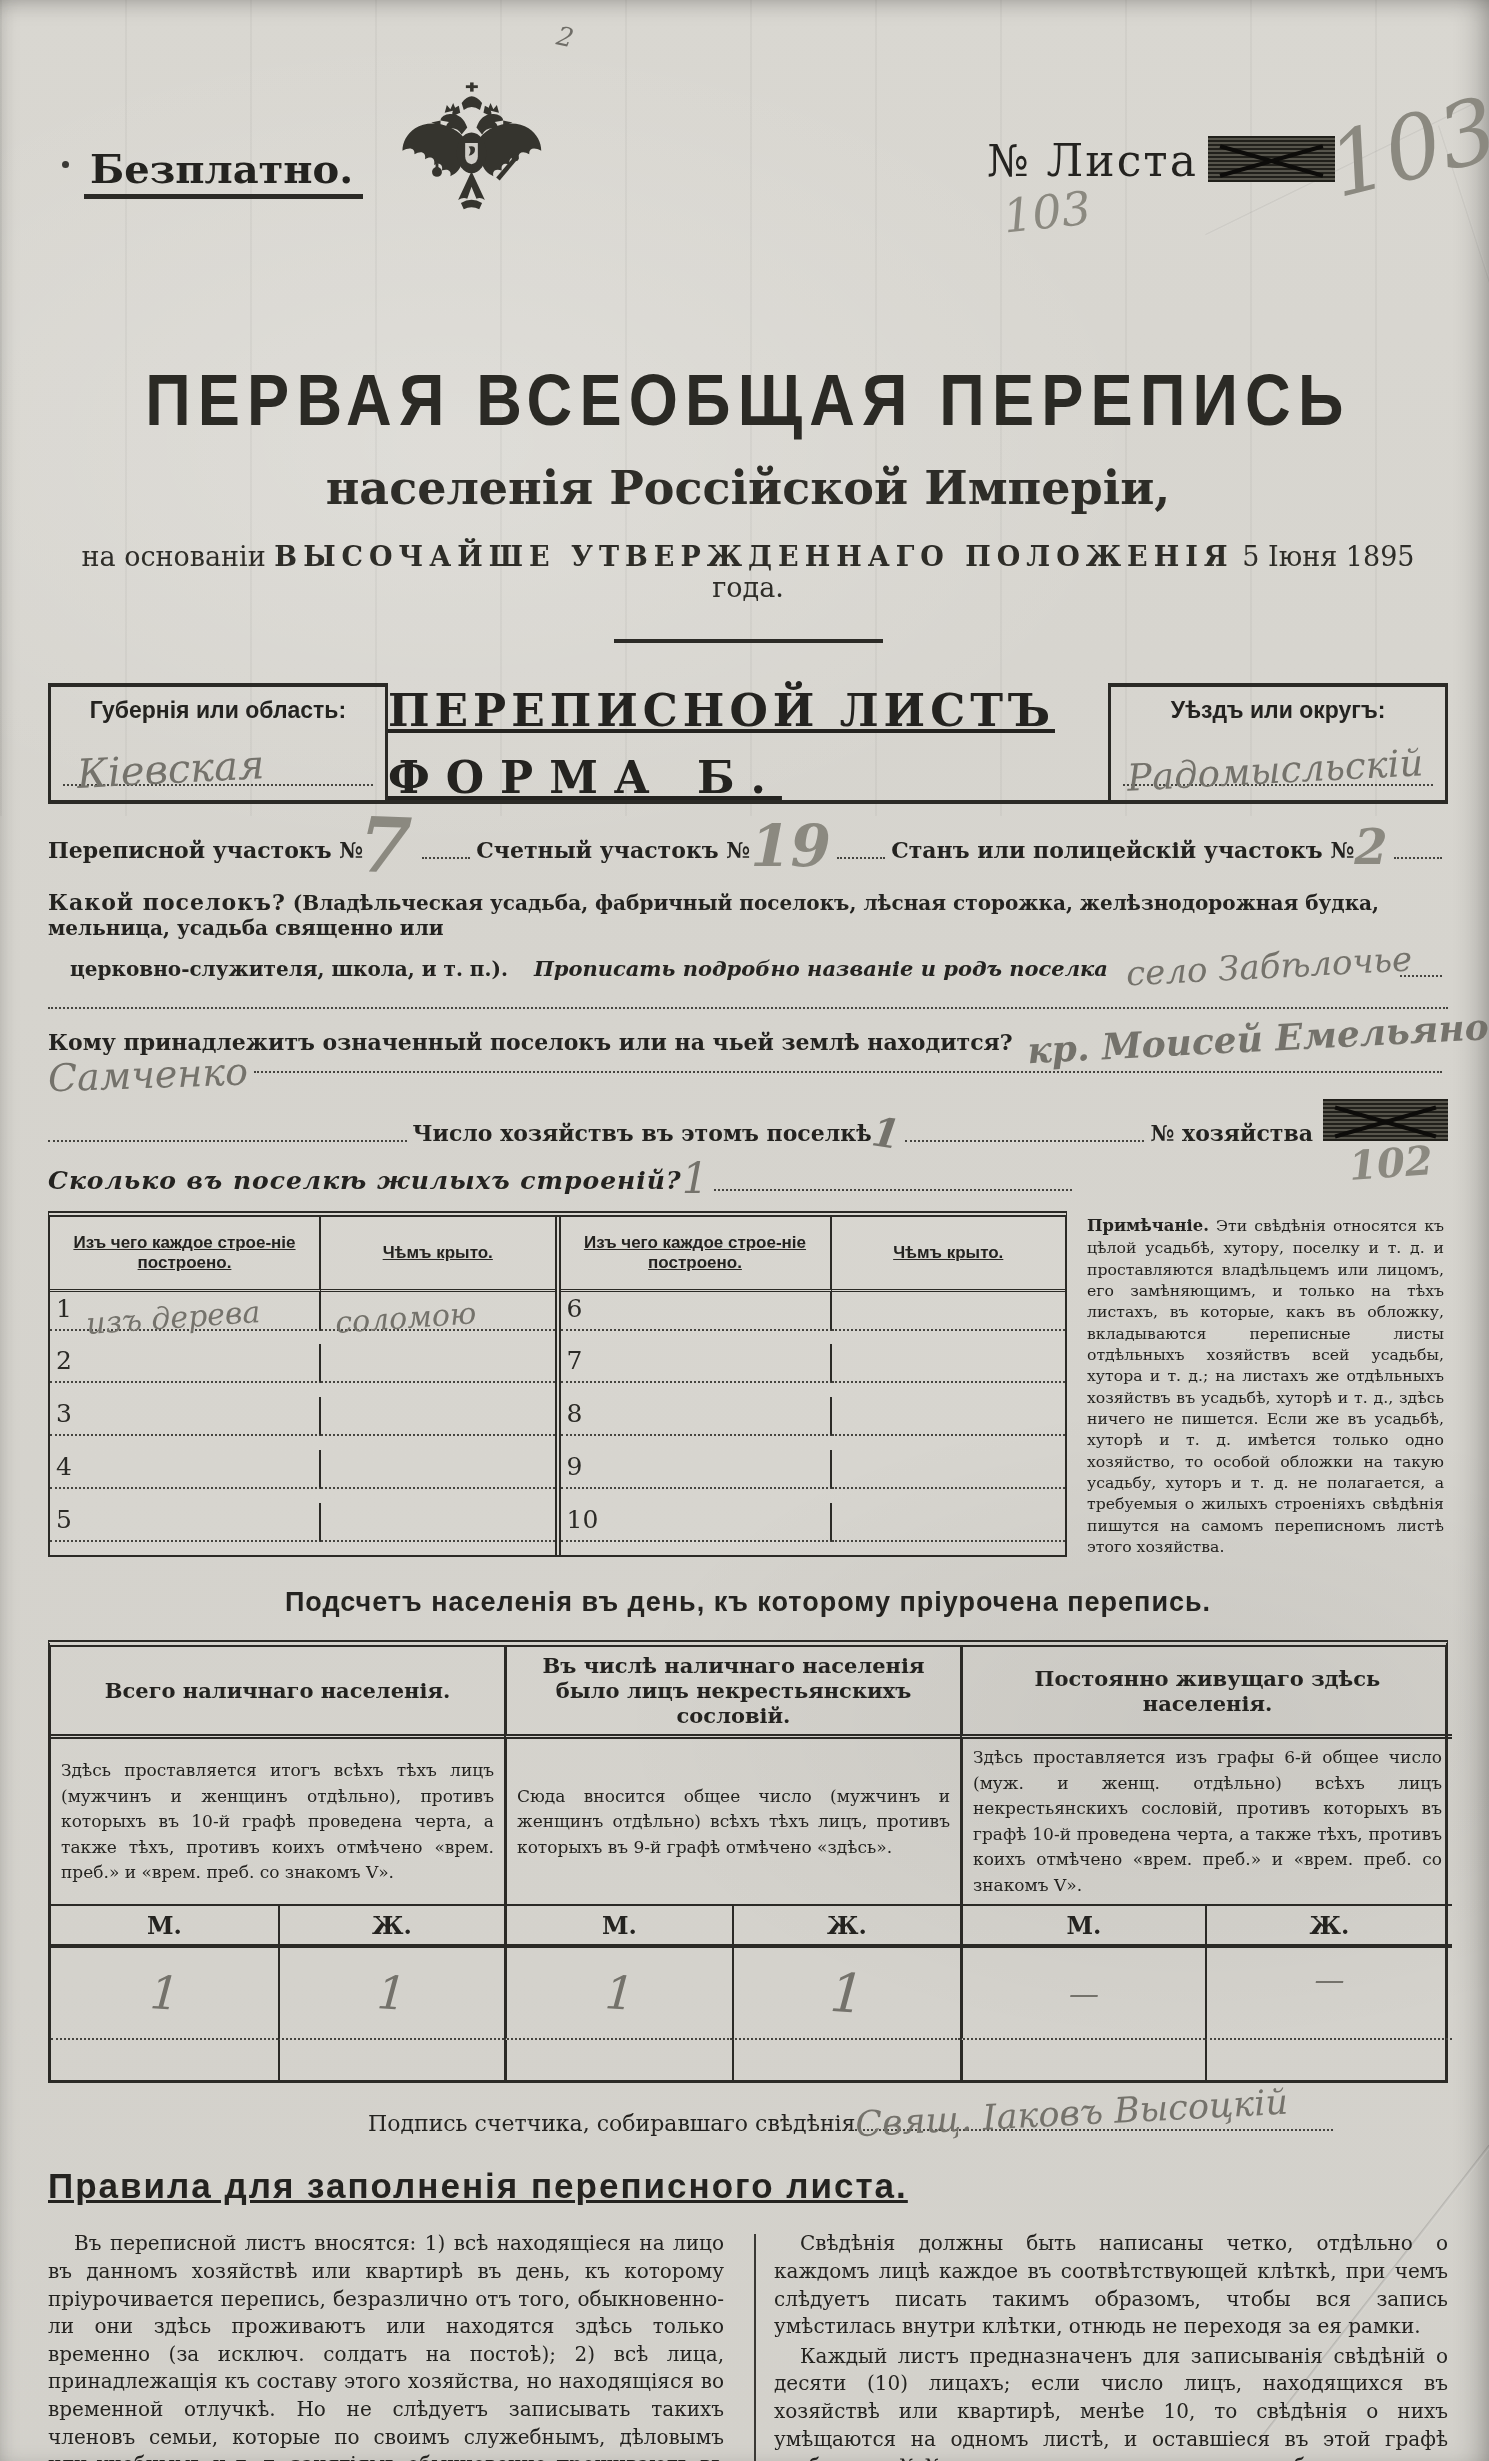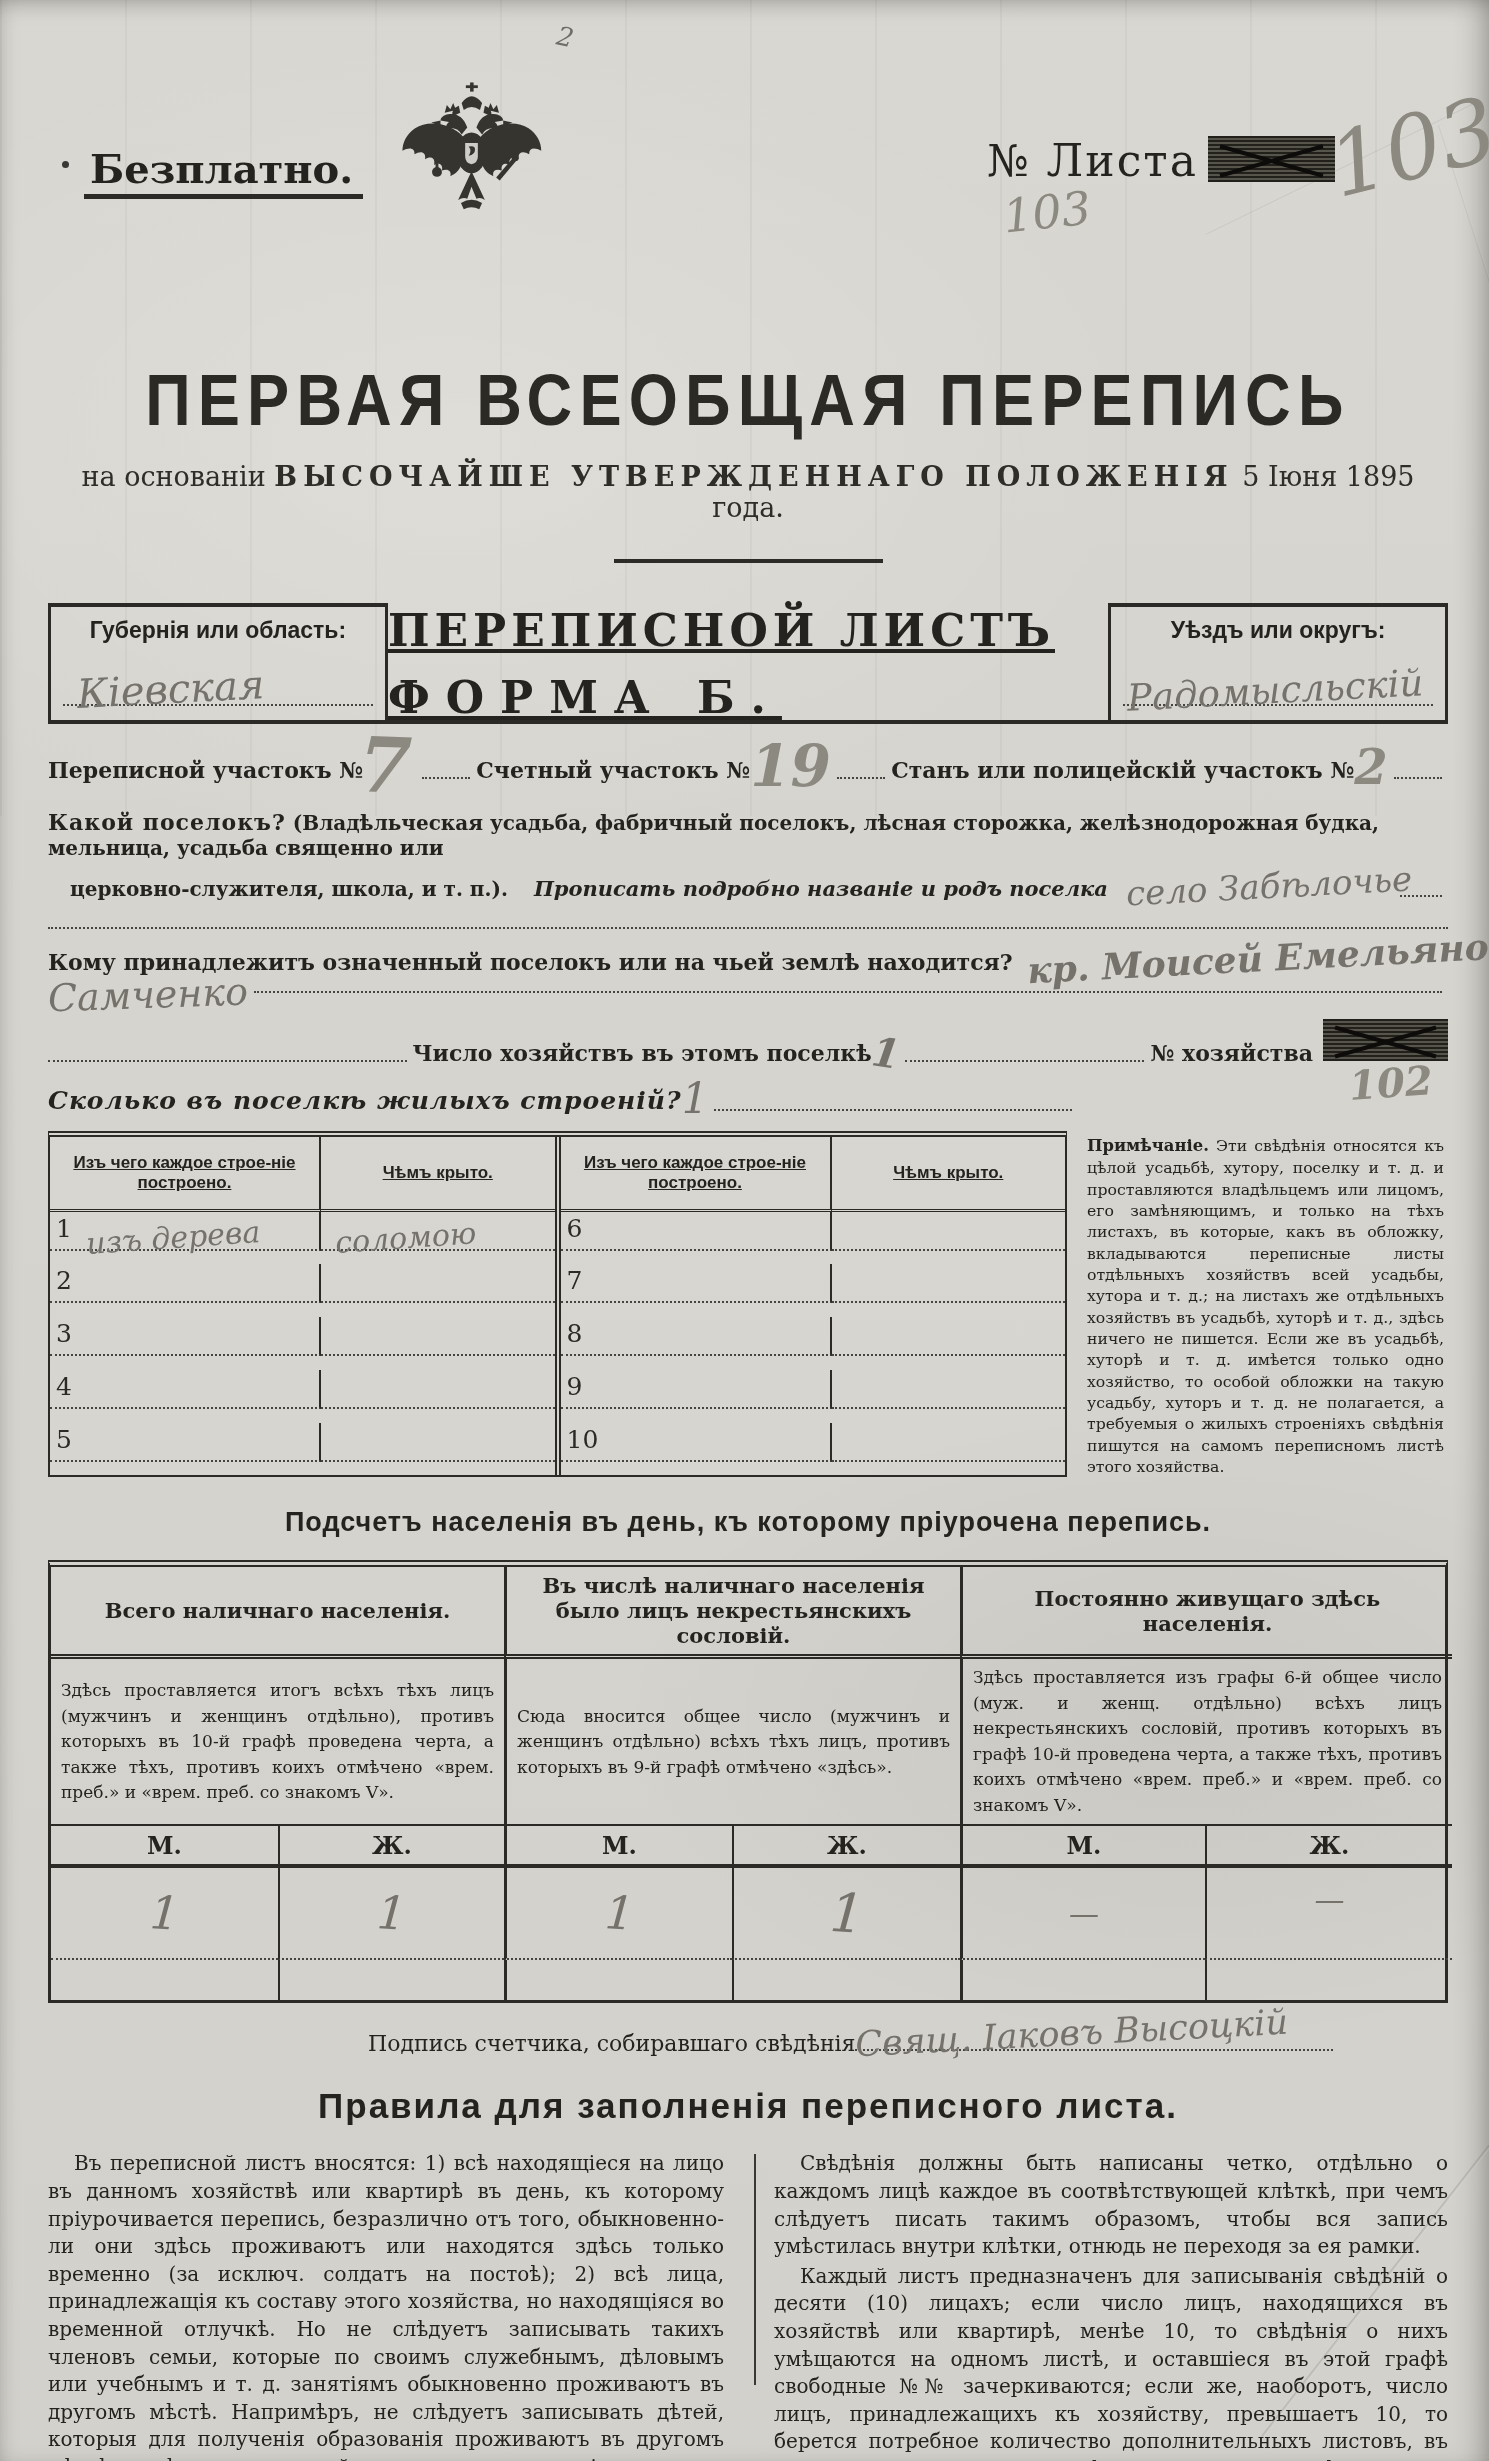--- a/index.html
+++ b/index.html
@@ -127,21 +127,21 @@
   .pextra{height:40px;}
   .majL{border-left:3px solid #2b2a26;}
   .minL{border-left:2px solid #2b2a26;}
 
   .sig{display:flex;align-items:baseline;margin-top:16px;padding-left:320px;}
   .sig .lbl{font-size:22px;white-space:nowrap;}
   .sig .fill{width:478px;border-bottom:2px dotted #45443f;position:relative;height:30px;}
   .sig .hw{position:absolute;left:0;bottom:-4px;font-size:35px;transform:rotate(-3deg);}
 
   
-  .rules-title{text-align:center;font-family:"Liberation Sans",sans-serif;font-weight:bold;font-size:35px;margin-top:30px;letter-spacing:2px;}
+  .rules-title{text-align:left;font-family:"Liberation Sans",sans-serif;font-weight:bold;font-size:35px;margin-top:30px;letter-spacing:2px;text-decoration:underline;}
   .rules{display:flex;margin-top:24px;position:relative;}
   .rules .coldiv{position:absolute;left:706px;top:4px;width:2px;height:231px;background:#3a3935;}
   .rcol{width:50%;box-sizing:border-box;}
   .rcol.l{padding-right:24px;}
   .rcol.r{padding-left:26px;}
   .rcol p{margin:0;font-size:20px;line-height:1.38;text-align:justify;text-indent:26px;}
   .rcol p + p{margin-top:2px;}
 </style>
 </head>
 <body>
@@ -186,20 +186,21 @@
 
   <div class="sheetno">
     <span>№ Листа</span><span class="stamp s-sheet"></span>
   </div>
   <div class="hw pencil p103-big">103</div>
   <div class="hw pencil p103-small">103</div>
 
   <div class="content">
 
     <h1 class="title"><span>ПЕРВАЯ ВСЕОБЩАЯ ПЕРЕПИСЬ</span></h1>
+    <div class="subtitle">населенія Россійской Имперіи,</div>
     <div class="basis">
       <span>на основаніи</span>
       <span class="caps">ВЫСОЧАЙШЕ УТВЕРЖДЕННАГО ПОЛОЖЕНІЯ</span>
       <span>5 Іюня 1895 года.</span>
     </div>
     <div class="short-rule"></div>
 
     <div class="boxes">
       <div class="hbox">
         <span class="lbl">Губернія или область:</span>

